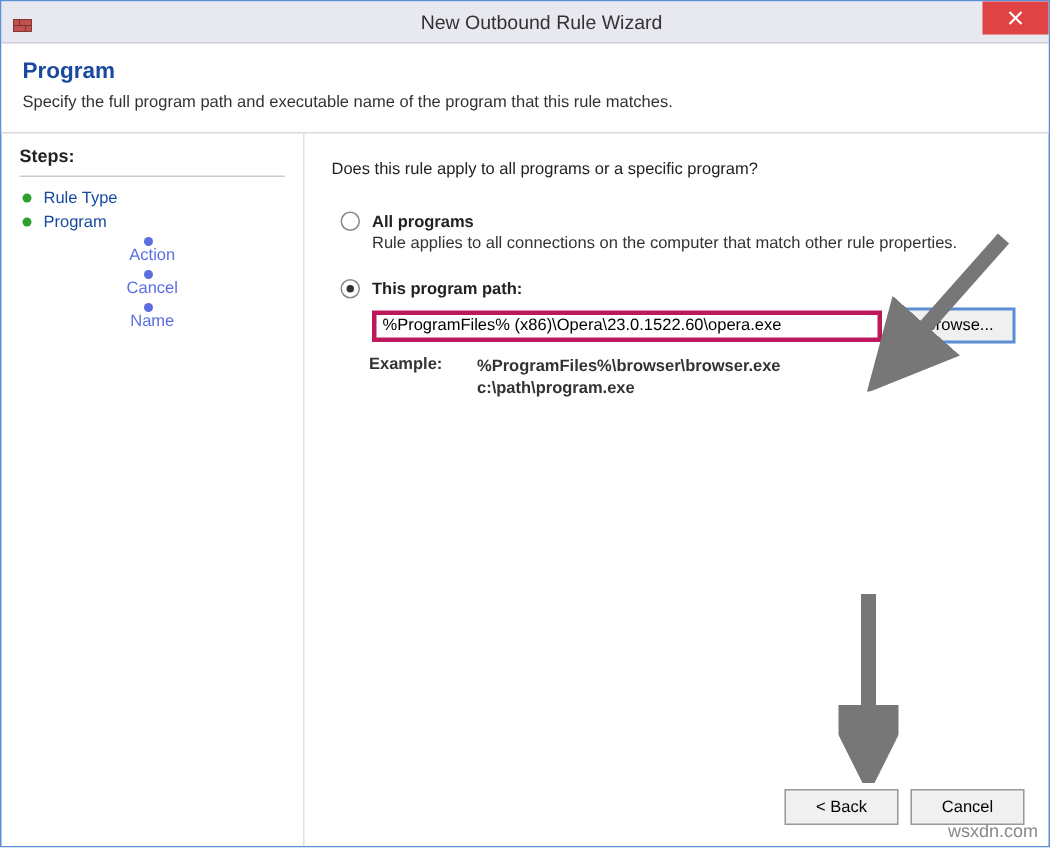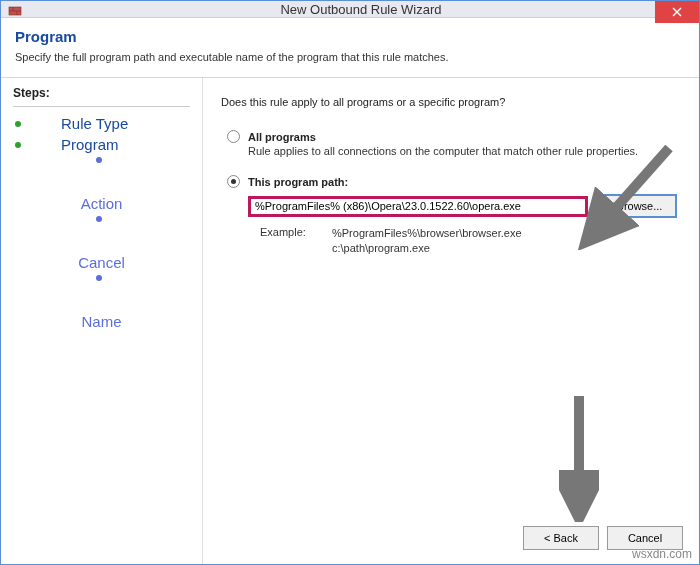--- a/index.html
+++ b/index.html
@@ -14,21 +14,21 @@
     }
     .window {
       width: 700px;
       height: 565px;
       border: 1px solid #5a8fd6;
       display: flex;
       flex-direction: column;
       background: #fff;
     }
     .titlebar {
-      height: 17px;
+      height: 28px;
       background: #e8e8f0;
       display: flex;
       align-items: center;
       border-bottom: 1px solid #d0d0d8;
       position: relative;
     }
     .titlebar-icon {
       width: 16px; height: 16px;
       margin-left: 6px;
       display: inline-flex;
@@ -88,23 +88,22 @@
     }
     .sidebar hr {
       border: none;
       border-top: 1px solid #ccc;
       margin-bottom: 6px;
     }
     .step {
       display: flex;
       align-items: center;
       padding: 2px 0;
-      font-size: 15px;
-      cursor: pointer;
-      gap: 32px;
+      font-size: 11px;
+      cursor: pointer;
     }
     .step-bullet {
       width: 6px; height: 6px;
       border-radius: 50%;
       margin-right: 8px;
       margin-left: 2px;
     }
     .step-done .step-bullet { background: #2ea02e; }
     .step-current .step-bullet { background: #2ea02e; }
     .step-pending .step-bullet { background: #5a6ee0; }
@@ -177,24 +176,25 @@
     .browse-btn {
       height: 24px;
       width: 75px;
       border: 2px solid #5a8fd6;
       background: #f0f0f0;
       font-size: 11px;
       cursor: pointer;
     }
     .example-row {
       display: flex;
-      margin-left: 33px;
+      margin-left: 19px;
       margin-top: 8px;
       font-size: 11px;
       color: #333;
+      font-weight: bold;
     }
     .example-label { width: 72px; }
     .example-paths { line-height: 1.4; }
     .footer {
       margin-top: auto;
       display: flex;
       justify-content: flex-end;
       gap: 8px;
       padding: 6px 4px 6px 0;
     }

